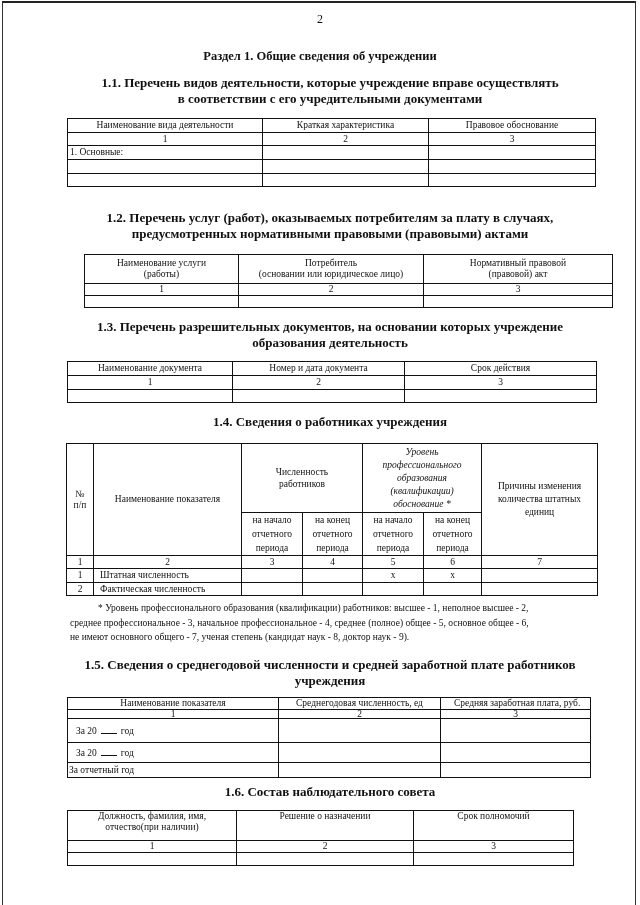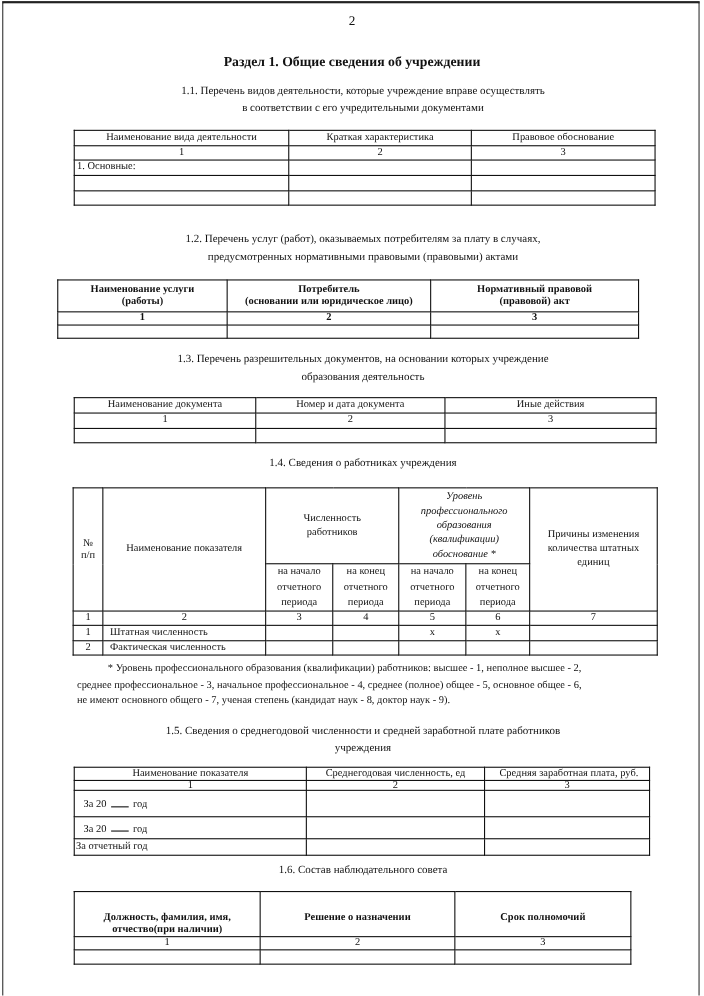--- a/index.html
+++ b/index.html
@@ -3,27 +3,27 @@
 <meta charset="utf-8">
 <style>
   html, body { margin: 0; padding: 0; background: #ffffff; }
   body { width: 640px; height: 905px; position: relative; overflow: hidden;
          font-family: "Liberation Serif", "DejaVu Serif", serif; color: #111; }
   .page-border { position: absolute; left: 2px; top: 1px; width: 634px; height: 910px;
                  border-left: 1.5px solid #333; border-right: 1.5px solid #333; border-top: 2px solid #222; box-sizing: border-box; }
   .abs { position: absolute; }
   .pagenum { left: 0; width: 640px; top: 12px; font-size: 12px; text-align: center; }
   .h-main { left: 0; width: 640px; font-size: 12.5px; font-weight: bold; text-align: center; line-height: 16px; }
-  .h-sec { left: 40px; width: 580px; font-size: 10px; font-weight: normal; text-align: center; line-height: 16px; }
+  .h-sec { left: 40px; width: 580px; font-size: 13px; font-weight: bold; text-align: center; line-height: 16px; }
   table.doc { position: absolute; border-collapse: collapse; table-layout: fixed; font-size: 9.5px; }
   table.doc td { border: 1px solid #111; padding: 0 2px; vertical-align: middle; line-height: 11px; overflow: hidden; white-space: nowrap; }
   table.doc td.c { text-align: center; }
   table.doc td.l { text-align: left; }
   table.doc td.wrap { white-space: normal; }
-  table.doc td.top { vertical-align: top; padding-top: 18px; font-weight: bold; }
+  table.doc td.top { vertical-align: top; padding-top: 0; }
   .footnote { left: 70px; width: 530px; top: 601px; font-size: 9.5px; line-height: 14.5px; text-align: justify; }
   .footnote .indent { display: inline-block; width: 28px; }
   .blank { display: inline-block; width: 16px; border-bottom: 1px solid #111; height: 9px; vertical-align: baseline; margin: 0 4px; }
 </style>
 </head>
 <body>
 
 <div class="page-border"></div>
 
 <div class="abs pagenum">2</div>
@@ -65,21 +65,21 @@
     <td class="l"></td>
     <td class="l"></td>
   </tr>
 </tbody>
   </table>
 
 <div class="abs h-sec" style="top:210px;">
   <div>1.2. Перечень услуг (работ), оказываемых потребителям за плату в случаях,</div>
   <div>предусмотренных нормативными правовыми (правовыми) актами</div>
 </div>
-<table class="doc" style="left:52px; top:254px; width:528px;font-weight:bold;">
+<table class="doc" style="left:84px; top:254px; width:528px;">
   <colgroup>
       <col style="width:154px">
       <col style="width:185px">
       <col style="width:189px">
     </colgroup>
   <tbody>
       <tr style="height:29px;">
     <td class="c wrap">
           <div>Наименование услуги</div>
           <div>(работы)</div>
@@ -113,21 +113,21 @@
 <table class="doc" style="left:67px; top:361px; width:529px;">
   <colgroup>
       <col style="width:165px">
       <col style="width:172px">
       <col style="width:192px">
     </colgroup>
   <tbody>
       <tr style="height:14px;">
     <td class="c">Наименование документа</td>
     <td class="c">Номер и дата документа</td>
-    <td class="c">Иные действия</td>
+    <td class="c">Срок действия</td>
   </tr>
   <tr style="height:14px;">
     <td class="c">1</td>
     <td class="c">2</td>
     <td class="c">3</td>
   </tr>
   <tr style="height:13px;">
     <td></td>
     <td></td>
     <td></td>

